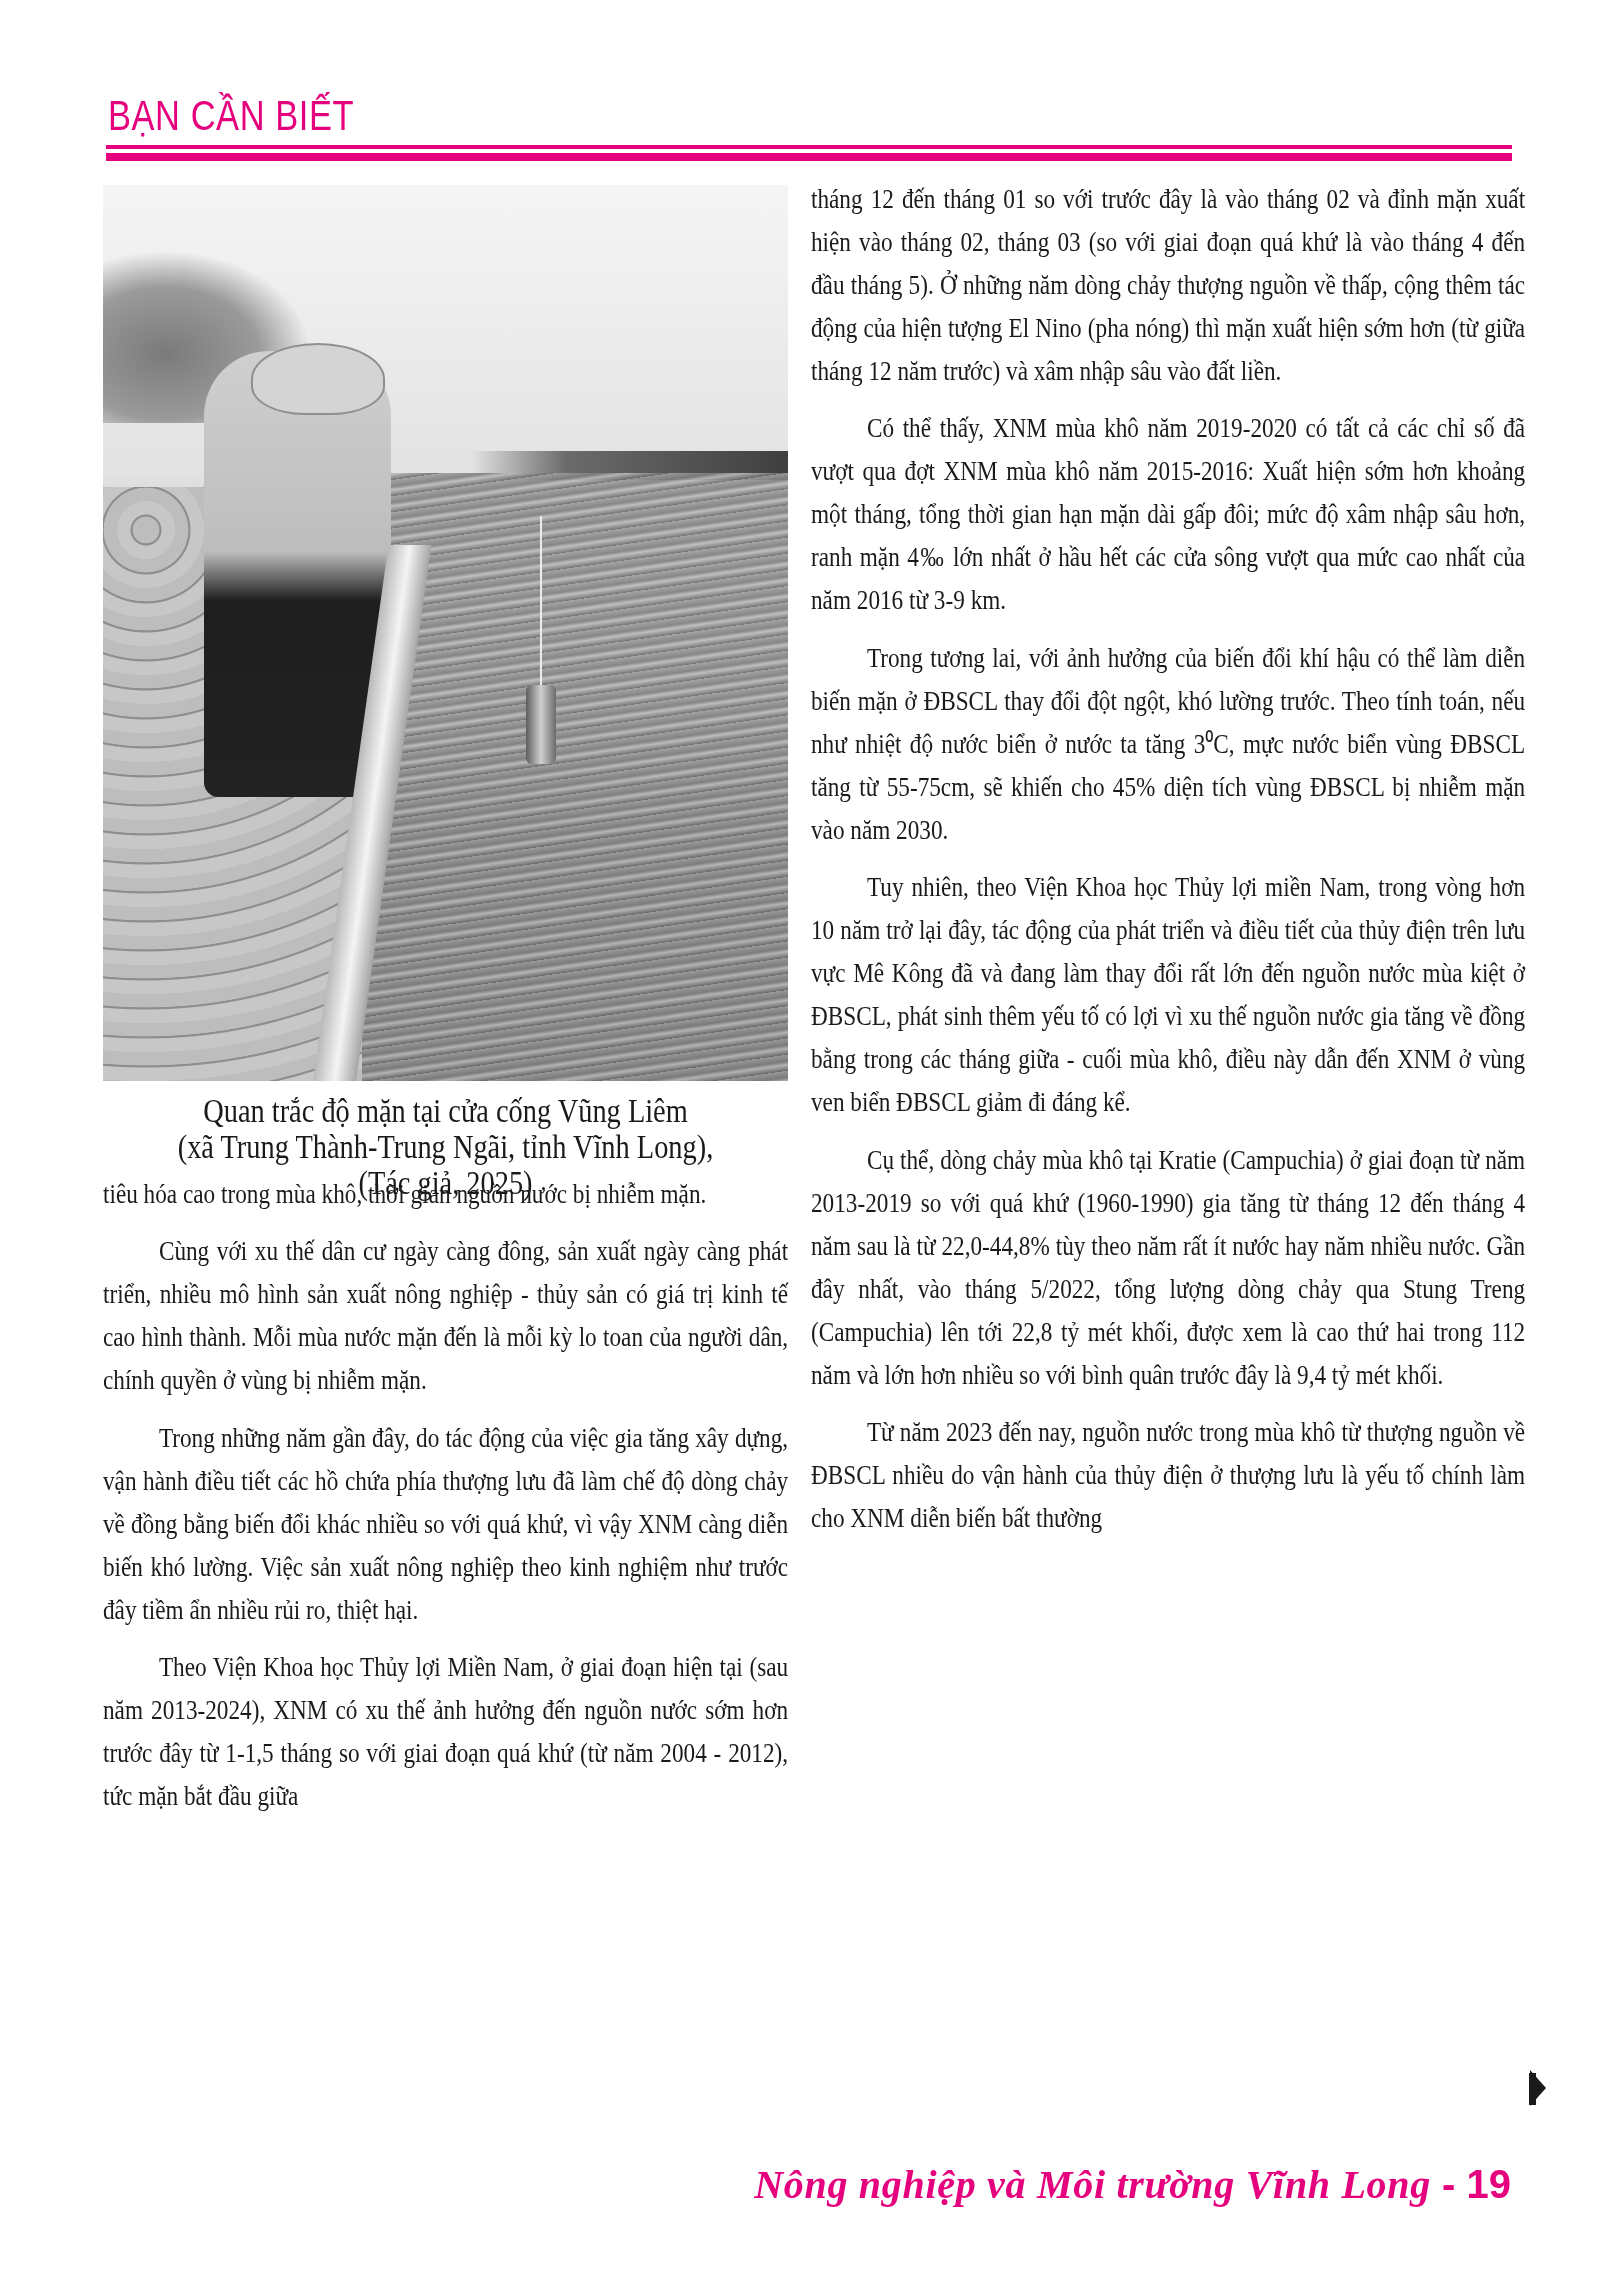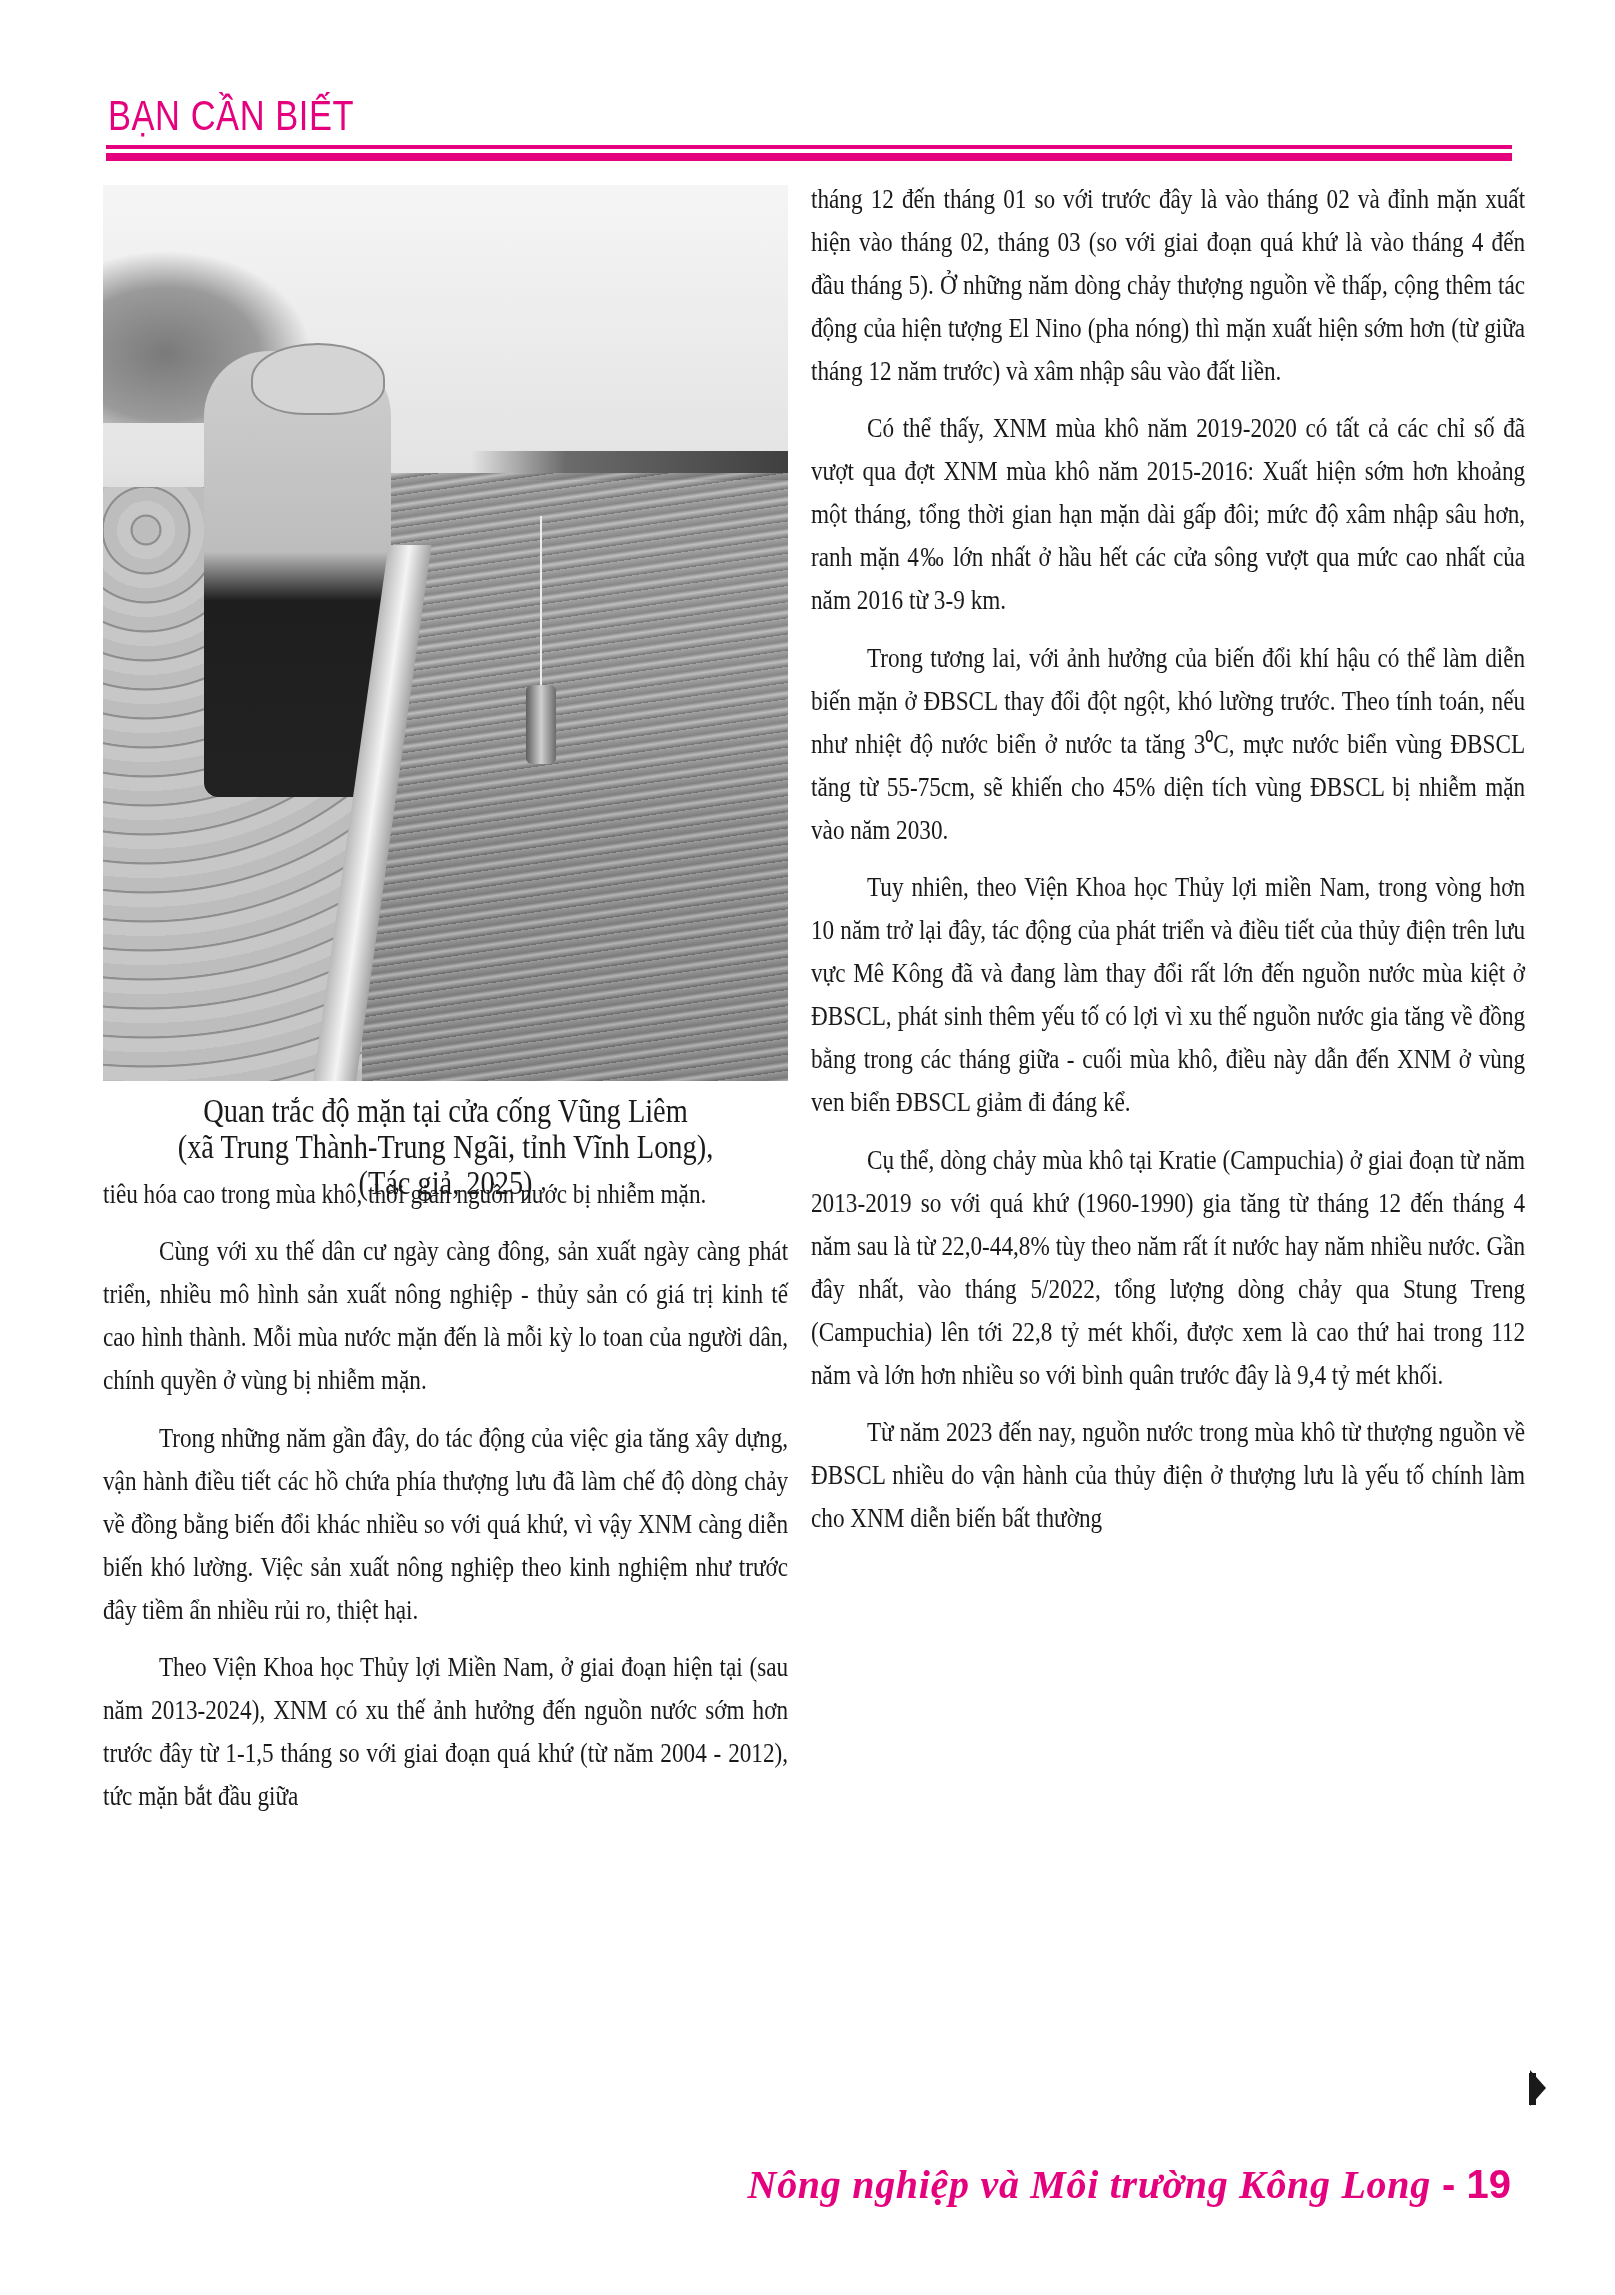--- a/index.html
+++ b/index.html
@@ -74,15 +74,15 @@
   <p>Trong tương lai, với ảnh hưởng của biến đổi khí hậu có thể làm diễn biến mặn ở ĐBSCL thay đổi đột ngột, khó lường trước. Theo tính toán, nếu như nhiệt độ nước biển ở nước ta tăng 3⁰C, mực nước biển vùng ĐBSCL tăng từ 55-75cm, sẽ khiến cho 45% diện tích vùng ĐBSCL bị nhiễm mặn vào năm 2030.</p>
   <p>Tuy nhiên, theo Viện Khoa học Thủy lợi miền Nam, trong vòng hơn 10 năm trở lại đây, tác động của phát triển và điều tiết của thủy điện trên lưu vực Mê Kông đã và đang làm thay đổi rất lớn đến nguồn nước mùa kiệt ở ĐBSCL, phát sinh thêm yếu tố có lợi vì xu thế nguồn nước gia tăng về đồng bằng trong các tháng giữa - cuối mùa khô, điều này dẫn đến XNM ở vùng ven biển ĐBSCL giảm đi đáng kể.</p>
   <p>Cụ thể, dòng chảy mùa khô tại Kratie (Campuchia) ở giai đoạn từ năm 2013-2019 so với quá khứ (1960-1990) gia tăng từ tháng 12 đến tháng 4 năm sau là từ 22,0-44,8% tùy theo năm rất ít nước hay năm nhiều nước. Gần đây nhất, vào tháng 5/2022, tổng lượng dòng chảy qua Stung Treng (Campuchia) lên tới 22,8 tỷ mét khối, được xem là cao thứ hai trong 112 năm và lớn hơn nhiều so với bình quân trước đây là 9,4 tỷ mét khối.</p>
   <p>Từ năm 2023 đến nay, nguồn nước trong mùa khô từ thượng nguồn về ĐBSCL nhiều do vận hành của thủy điện ở thượng lưu là yếu tố chính làm cho XNM diễn biến bất thường</p>
 </div>
 
 <div class="cont-arrow-body"></div>
 <div class="cont-arrow"></div>
 
 <div class="footer">
-  <span class="pub">Nông nghiệp và Môi trường Kông Long</span><span class="pg"> - </span><span class="pg">19</span>
+  <span class="pub">Nông nghiệp và Môi trường Vĩnh Long</span><span class="pg"> - </span><span class="pg">19</span>
 </div>
 
 
 </body></html>

